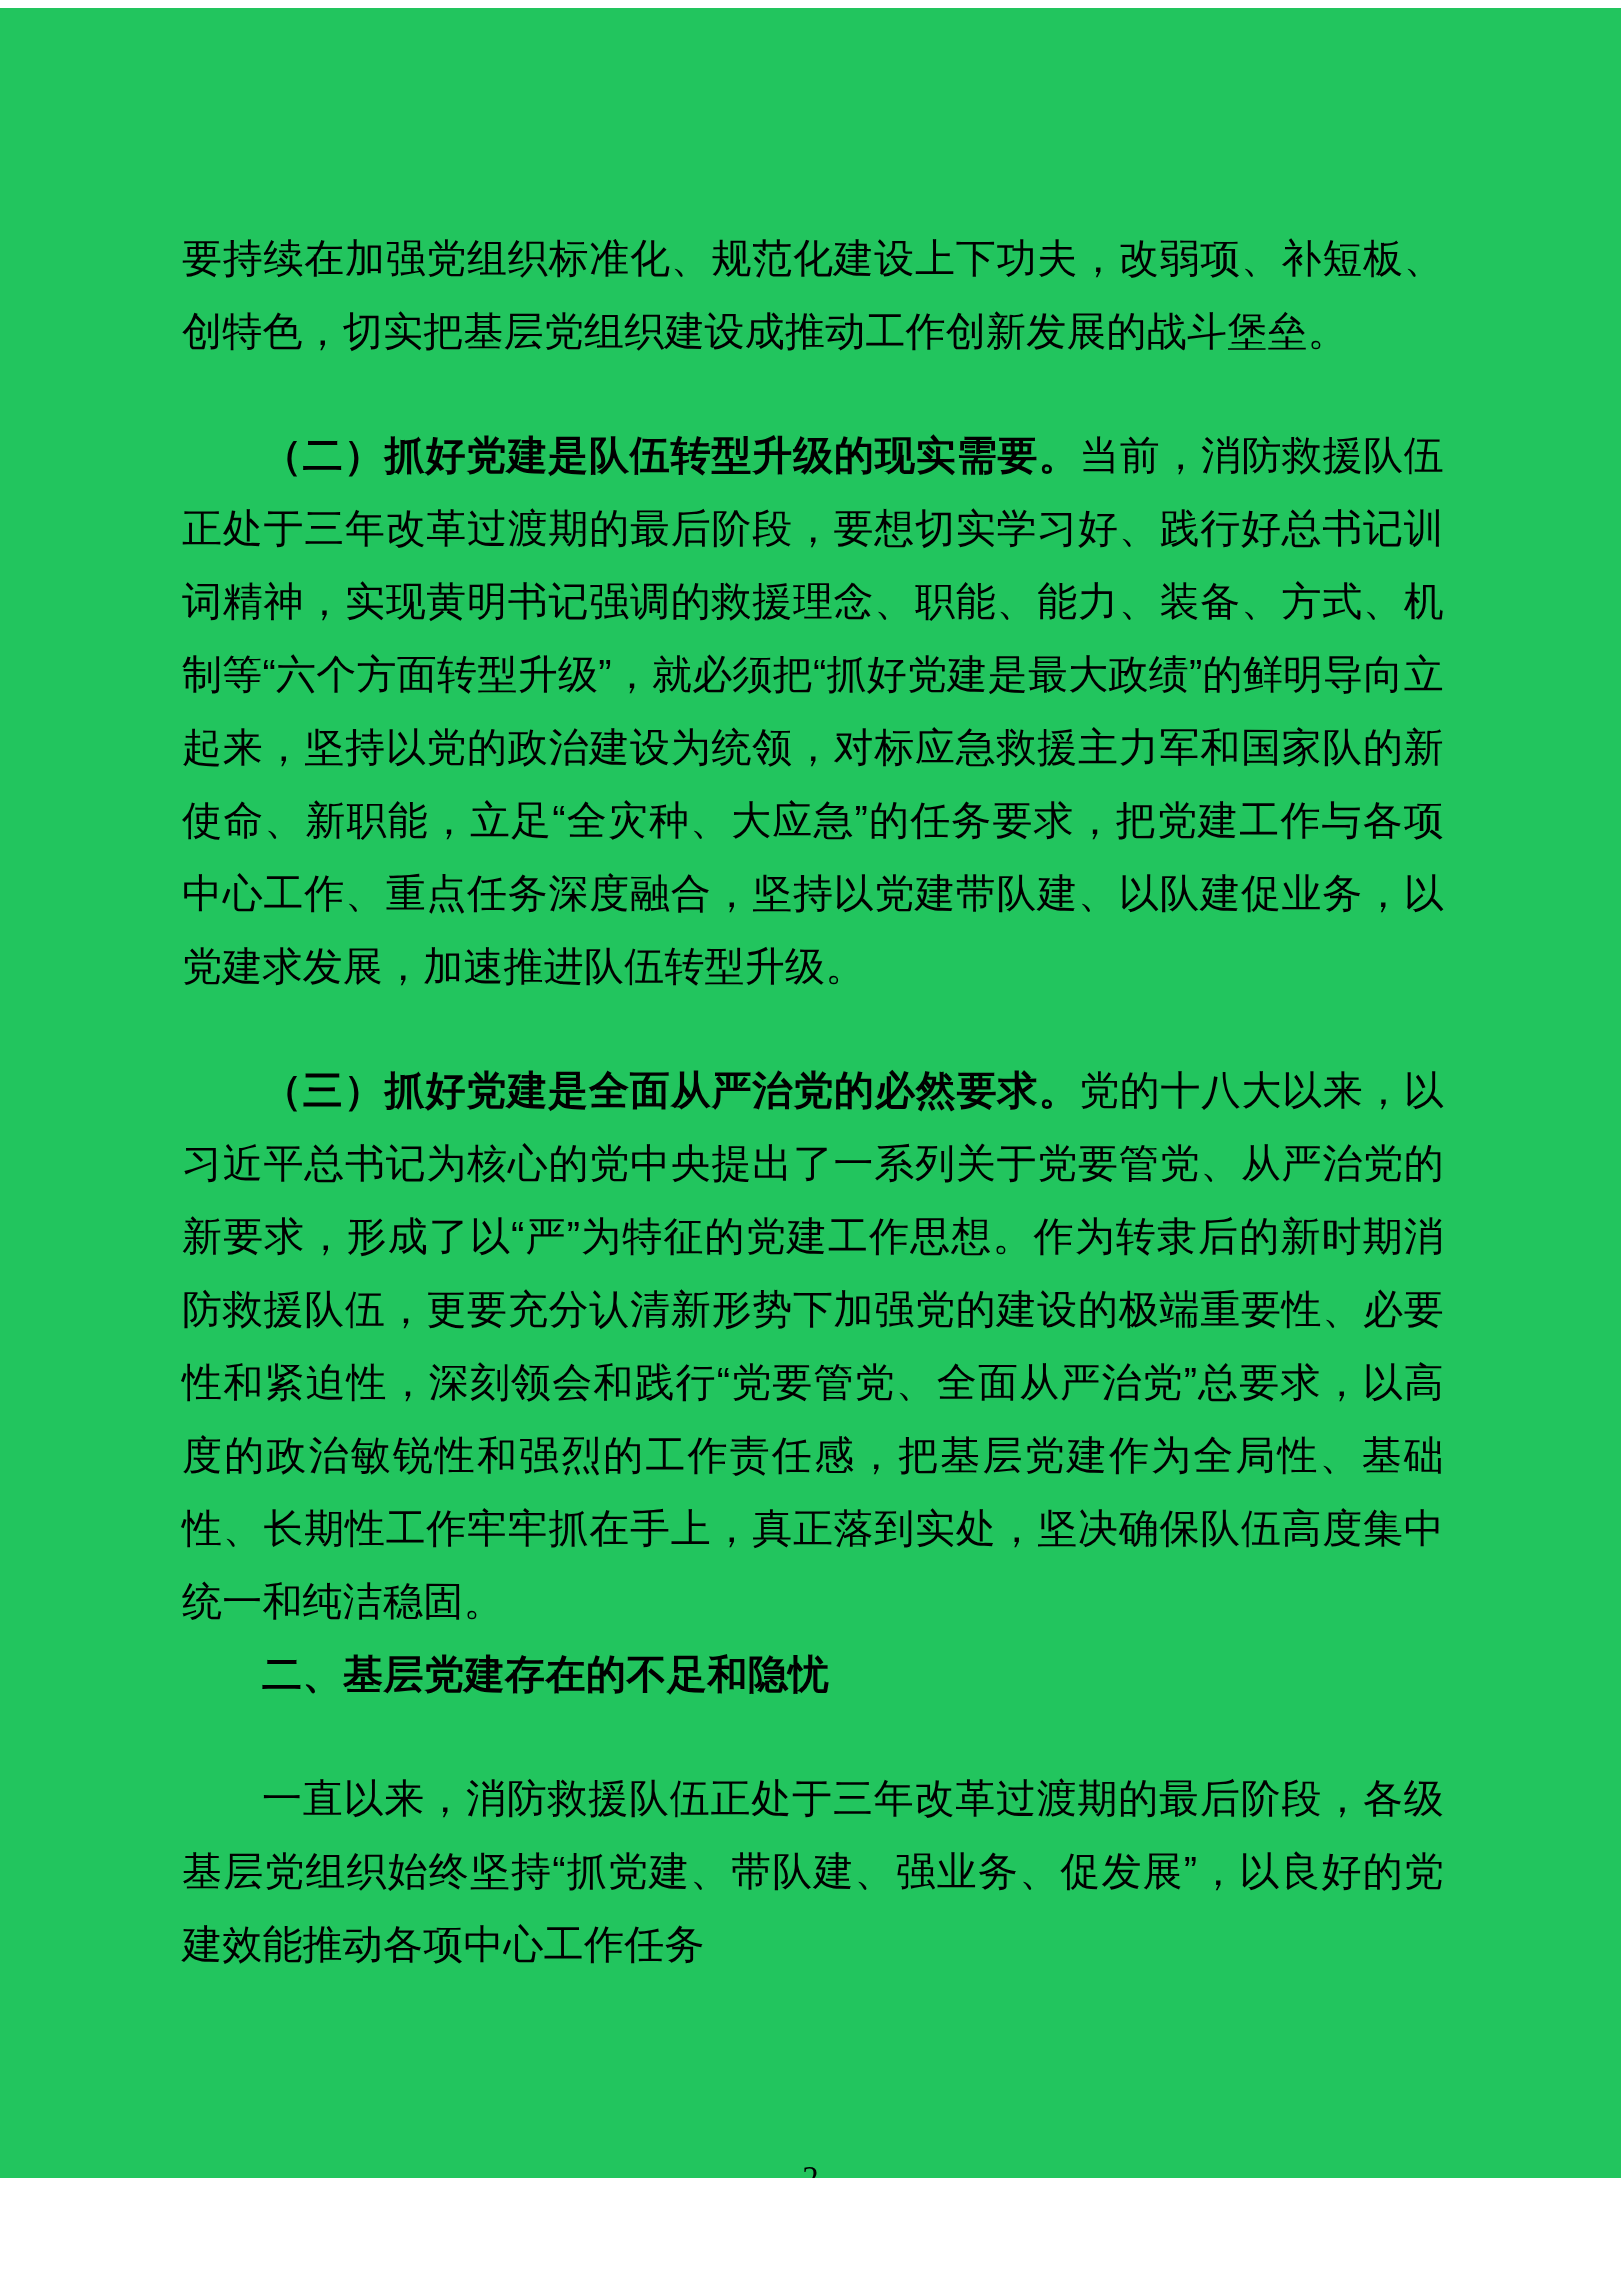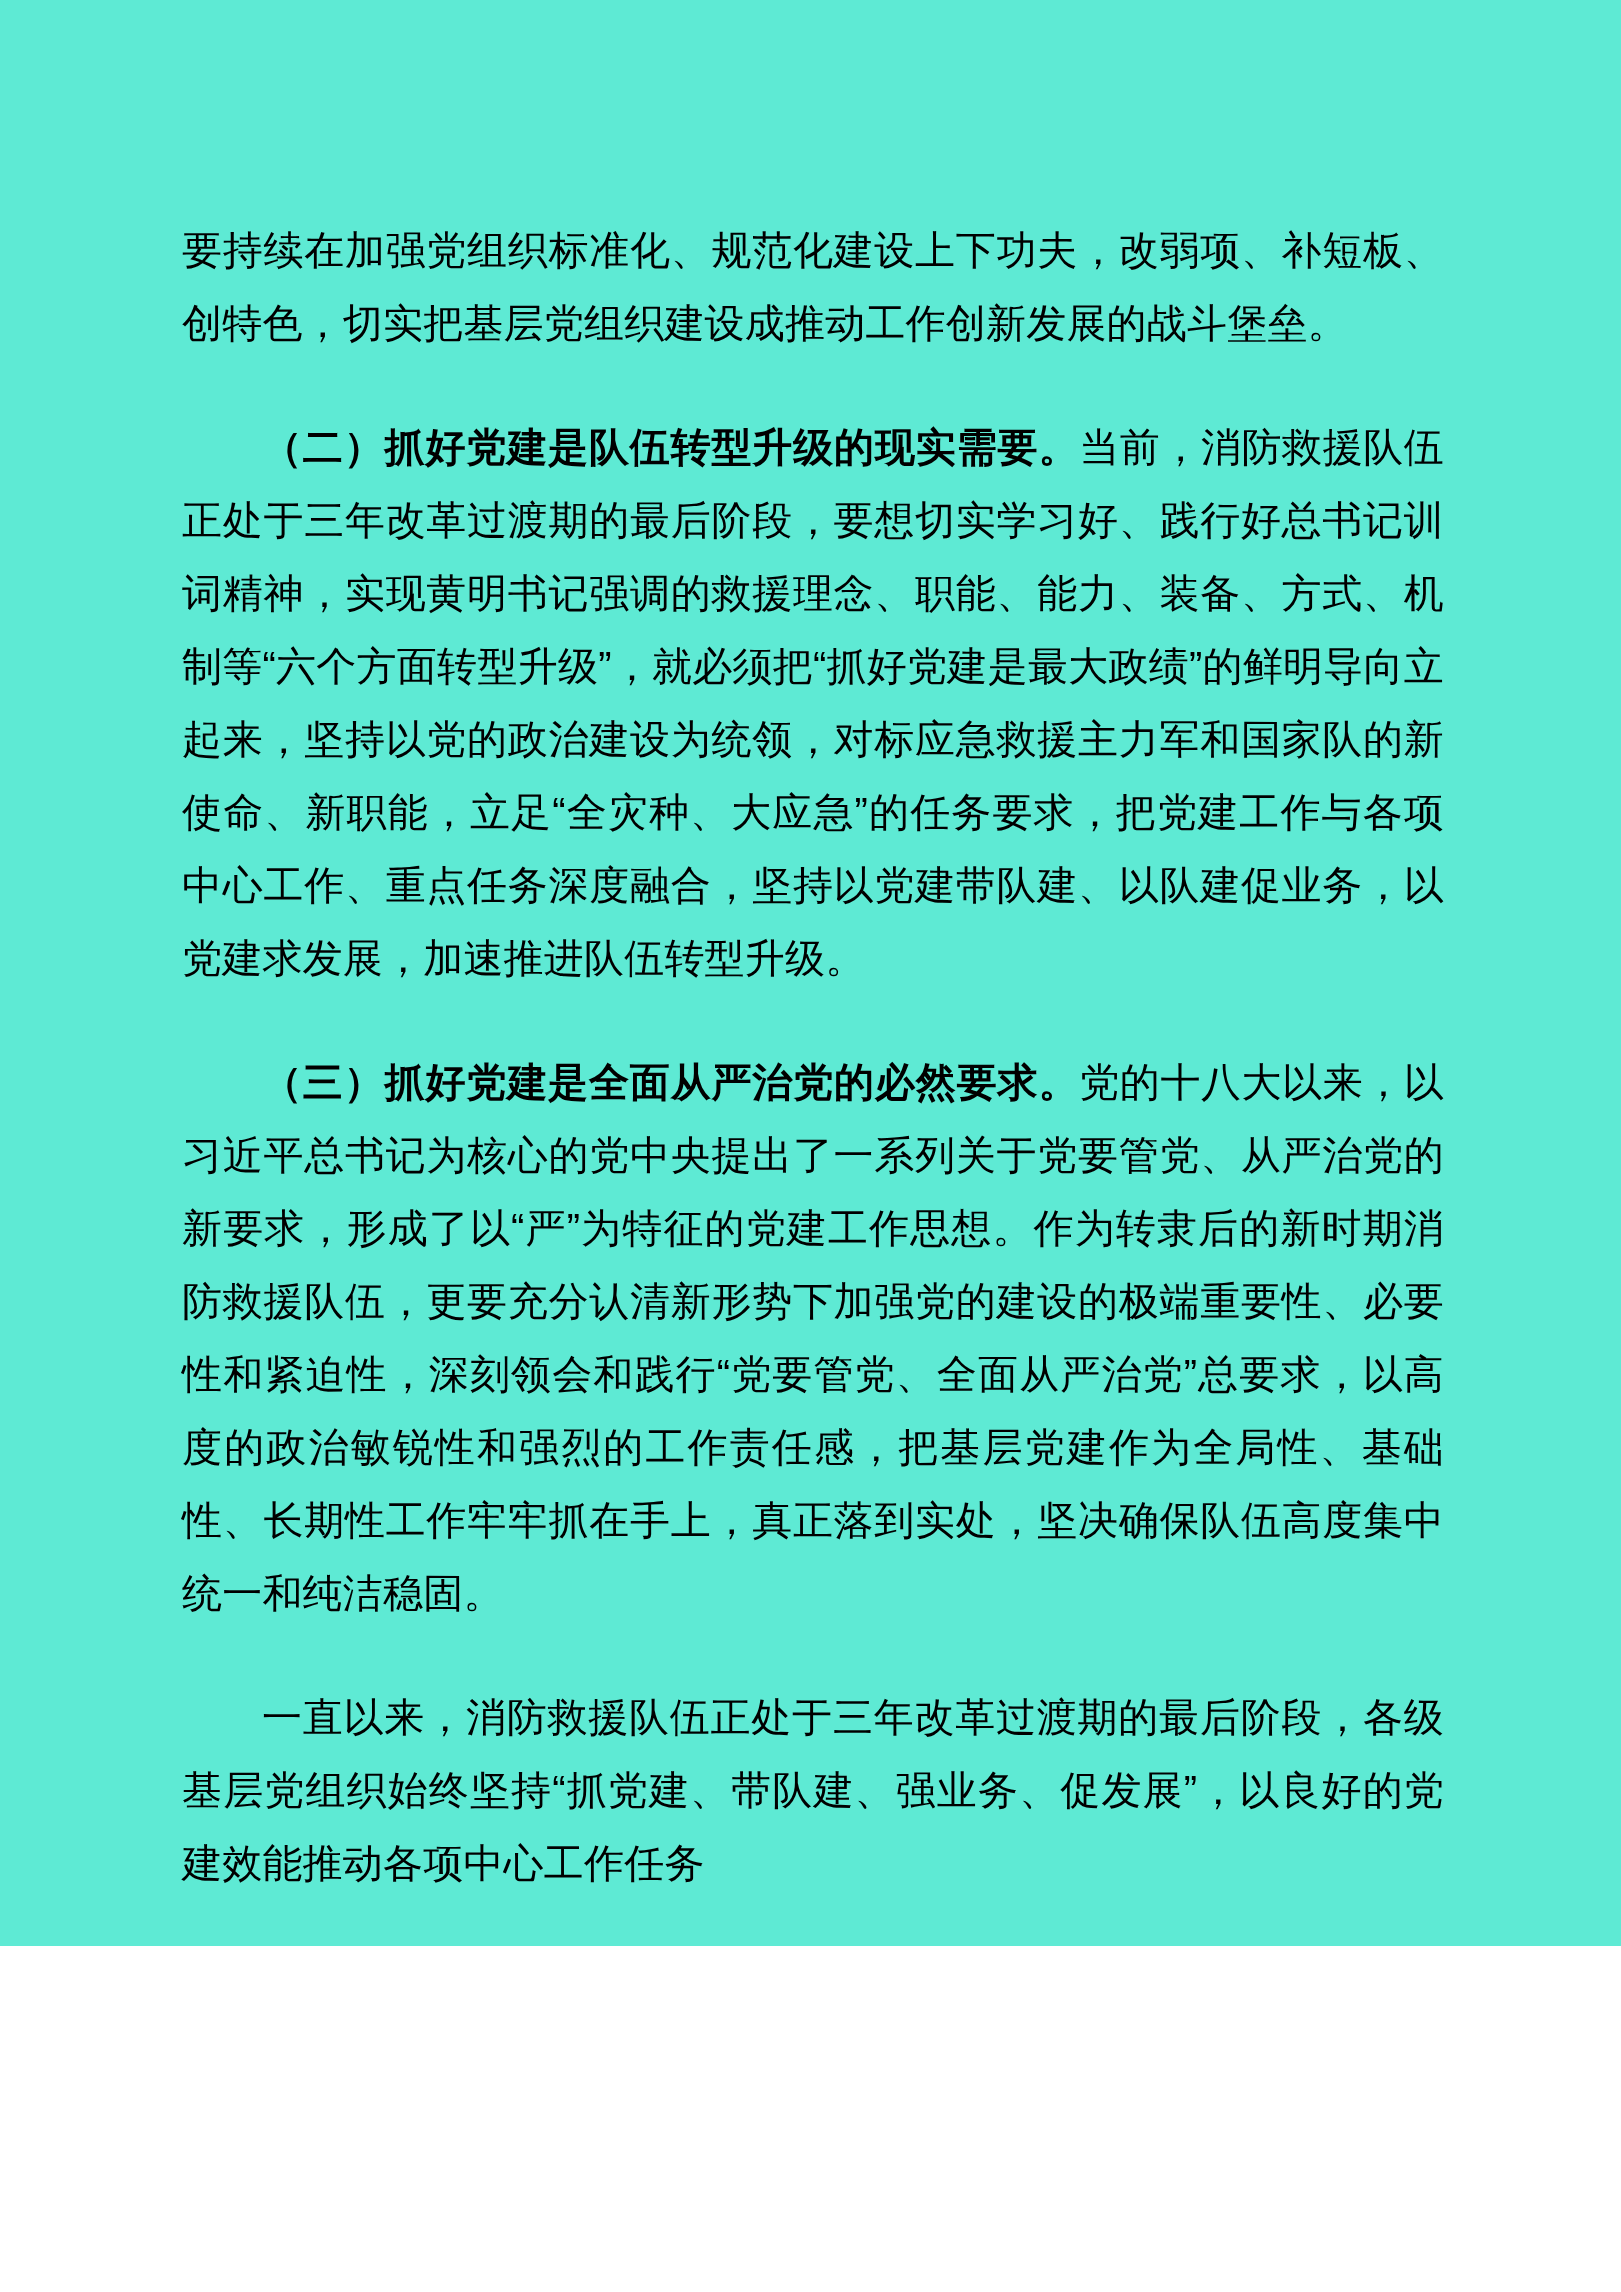--- a/index.html
+++ b/index.html
@@ -6,23 +6,23 @@
     margin: 0;
     padding: 0;
     background: #ffffff;
   }
   body {
     font-family: "Liberation Sans", "DejaVu Sans", sans-serif;
   }
   .page {
     position: relative;
     width: 1621px;
-    height: 1946px;
-    background: #5eead4;
-    margin: 0 auto;
+    height: 2170px;
+    background: #22c55e;
+    margin: 8px auto;
     overflow: hidden;
     box-sizing: border-box;
   }
   .content {
     position: absolute;
     left: 182px;
     top: 214px;
     width: 1262px;
   }
   .para {
@@ -74,20 +74,21 @@
 <div class="page">
 
   <div class="content">
 
     <p class="para">要持续在加强党组织标准化、规范化建设上下功夫，改弱项、补短板、创特色，切实把基层党组织建设成推动工作创新发展的战斗堡垒。</p>
 
     <p class="para indent gap-para"><span class="bold-lead">（二）抓好党建是队伍转型升级的现实需要。</span><span>当前，消防救援队伍正处于三年改革过渡期的最后阶段，要想切实学习好、践行好总书记训词精神，实现黄明书记强调的救援理念、职能、能力、装备、方式、机制等“六个方面转型升级”，就必须把“抓好党建是最大政绩”的鲜明导向立起来，坚持以党的政治建设为统领，对标应急救援主力军和国家队的新使命、新职能，立足“全灾种、大应急”的任务要求，把党建工作与各项中心工作、重点任务深度融合，坚持以党建带队建、以队建促业务，以党建求发展，加速推进队伍转型升级。</span></p>
 
     <p class="para indent gap-para"><span class="bold-lead">（三）抓好党建是全面从严治党的必然要求。</span><span>党的十八大以来，以习近平总书记为核心的党中央提出了一系列关于党要管党、从严治党的新要求，形成了以“严”为特征的党建工作思想。作为转隶后的新时期消防救援队伍，更要充分认清新形势下加强党的建设的极端重要性、必要性和紧迫性，深刻领会和践行“党要管党、全面从严治党”总要求，以高度的政治敏锐性和强烈的工作责任感，把基层党建作为全局性、基础性、长期性工作牢牢抓在手上，真正落到实处，坚决确保队伍高度集中统一和纯洁稳固。</span></p>
 
+    <p class="heading2 gap-heading">二、基层党建存在的不足和隐忧</p>
 
     <p class="para indent gap-para">一直以来，消防救援队伍正处于三年改革过渡期的最后阶段，各级基层党组织始终坚持“抓党建、带队建、强业务、促发展”，以良好的党建效能推动各项中心工作任务</p>
 
   </div>
 
   <div class="page-number">2</div>
 
 </div>
 
 

